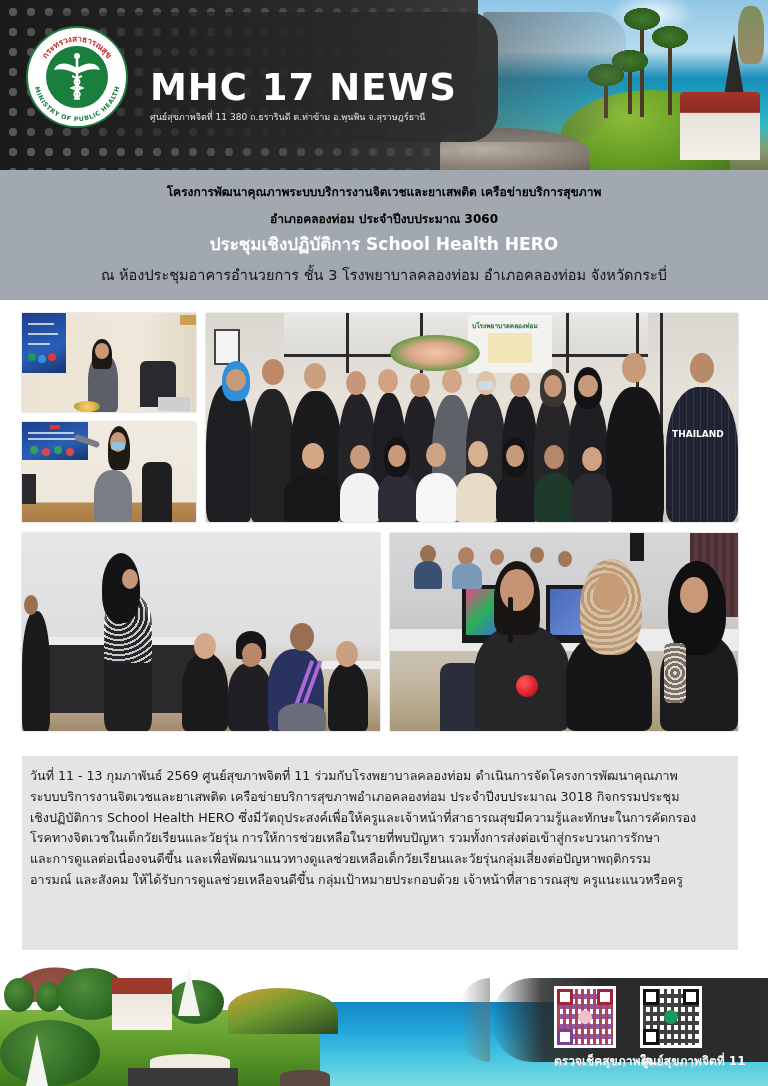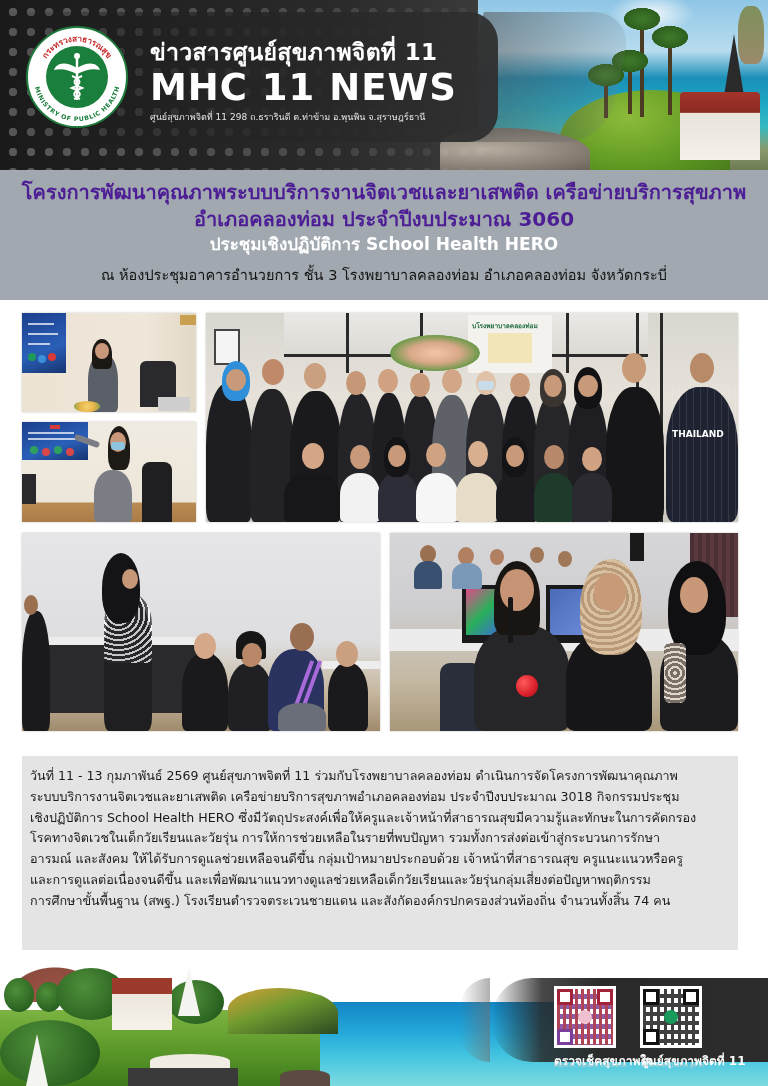--- a/index.html
+++ b/index.html
@@ -95,21 +95,21 @@
       font-family: "DejaVu Sans", sans-serif;
     }
 
     
     .title-block {
       position: absolute; left: 0; top: 170px; width: 768px; height: 130px;
       background: #a1a8af;
       text-align: center;
     }
     .title-block .line1, .title-block .line2 {
-      color: #4c1d95; font-weight: bold; font-size: 20px; line-height: 20px;
+      color: #000000; font-weight: bold; font-size: 12px; line-height: 20px;
       font-family: "DejaVu Sans", sans-serif;
     }
     .title-block .line1 { position: absolute; left: 0; right: 0; top: 12px; }
     .title-block .line2 { position: absolute; left: 0; right: 0; top: 39px; }
     .title-block .line3 {
       position: absolute; left: 0; right: 0; top: 63px;
       color: #ffffff; font-weight: bold; font-size: 17px; line-height: 22px;
     }
     .title-block .line4 {
       position: absolute; left: 0; right: 0; top: 95px;
@@ -245,23 +245,22 @@
         <line x1="31" y1="10" x2="31" y2="54" stroke="#ffffff" stroke-width="2.5"></line>
         <circle cx="31" cy="10" r="3" fill="#ffffff"></circle>
         <path d="M31 22 C18 14, 10 18, 8 24 C16 22, 22 24, 31 28 Z" fill="#ffffff"></path>
         <path d="M31 22 C44 14, 52 18, 54 24 C46 22, 40 24, 31 28 Z" fill="#ffffff"></path>
         <path d="M26 30 C36 34, 36 38, 26 42 C36 46, 36 50, 28 53" stroke="#ffffff" stroke-width="2" fill="none"></path>
         <path d="M36 30 C26 34, 26 38, 36 42 C26 46, 26 50, 34 53" stroke="#ffffff" stroke-width="2" fill="none"></path>
       </svg>
     </div>
   </div>
 
-  <div class="title-th">ข่าวสารศูนย์สุขภาพจิตที่ 11</div>
-  <div class="title-en">MHC 11 NEWS</div>
-  <div class="address">ศูนย์สุขภาพจิตที่ 11 298 ถ.ธรารินดี ต.ท่าข้าม อ.พุนพิน จ.สุราษฎร์ธานี</div>
+  <div class="title-en">MHC 17 NEWS</div>
+  <div class="address">ศูนย์สุขภาพจิตที่ 11 380 ถ.ธรารินดี ต.ท่าข้าม อ.พุนพิน จ.สุราษฎร์ธานี</div>
 </div>
 
 <div class="title-block">
   <div class="line1">โครงการพัฒนาคุณภาพระบบบริการงานจิตเวชและยาเสพติด เครือข่ายบริการสุขภาพ</div>
   <div class="line2">อำเภอคลองท่อม ประจำปีงบประมาณ 3060</div>
   <div class="line3">ประชุมเชิงปฏิบัติการ School Health HERO</div>
   <div class="line4">ณ ห้องประชุมอาคารอำนวยการ ชั้น 3 โรงพยาบาลคลองท่อม อำเภอคลองท่อม จังหวัดกระบี่</div>
 </div>
 
 <div class="photo" style="left:22px; top:313px; width:174px; height:99px;">
@@ -435,23 +434,22 @@
   <div class="hijab" style="left:278px; top:28px; width:58px; height:94px; background:#101012;"></div>
   <div class="head" style="left:290px; top:44px; width:28px; height:36px; background:#c89878;"></div>
   <div style="position:absolute; left:274px; top:110px; width:22px; height:60px; background:repeating-radial-gradient(circle, #e0d8cc 0 2px, #7a7068 2px 5px); border-radius:6px;"></div>
 </div>
 
 <div class="body-text">
   <p>วันที่ 11 - 13 กุมภาพันธ์ 2569 ศูนย์สุขภาพจิตที่ 11 ร่วมกับโรงพยาบาลคลองท่อม ดำเนินการจัดโครงการพัฒนาคุณภาพ</p>
   <p>ระบบบริการงานจิตเวชและยาเสพติด เครือข่ายบริการสุขภาพอำเภอคลองท่อม ประจำปีงบประมาณ 3018 กิจกรรมประชุม</p>
   <p>เชิงปฏิบัติการ School Health HERO ซึ่งมีวัตถุประสงค์เพื่อให้ครูและเจ้าหน้าที่สาธารณสุขมีความรู้และทักษะในการคัดกรอง</p>
   <p>โรคทางจิตเวชในเด็กวัยเรียนและวัยรุ่น การให้การช่วยเหลือในรายที่พบปัญหา รวมทั้งการส่งต่อเข้าสู่กระบวนการรักษา</p>
+  <p>และการดูแลต่อเนื่องจนดีขึ้น และเพื่อพัฒนาแนวทางดูแลช่วยเหลือเด็กวัยเรียนและวัยรุ่นกลุ่มเสี่ยงต่อปัญหาพฤติกรรม</p>
   <p>อารมณ์ และสังคม ให้ได้รับการดูแลช่วยเหลือจนดีขึ้น กลุ่มเป้าหมายประกอบด้วย เจ้าหน้าที่สาธารณสุข ครูแนะแนวหรือครู</p>
-  <p>และการดูแลต่อเนื่องจนดีขึ้น และเพื่อพัฒนาแนวทางดูแลช่วยเหลือเด็กวัยเรียนและวัยรุ่นกลุ่มเสี่ยงต่อปัญหาพฤติกรรม</p>
-  <p>การศึกษาขั้นพื้นฐาน (สพฐ.) โรงเรียนตำรวจตระเวนชายแดน และสังกัดองค์กรปกครองส่วนท้องถิ่น จำนวนทั้งสิ้น 74 คน</p>
 </div>
 
 <div class="footer">
   <div class="sea"></div>
   <div class="mountain"></div>
   <div class="grass"></div>
   <div class="tree" style="left:4px; top:28px; width:30px; height:34px;"></div>
   <div class="tree" style="left:36px; top:32px; width:26px; height:30px;"></div>
   <div class="tree" style="left:56px; top:18px; width:70px; height:52px;"></div>
   <div class="tree" style="left:168px; top:30px; width:56px; height:44px;"></div>

